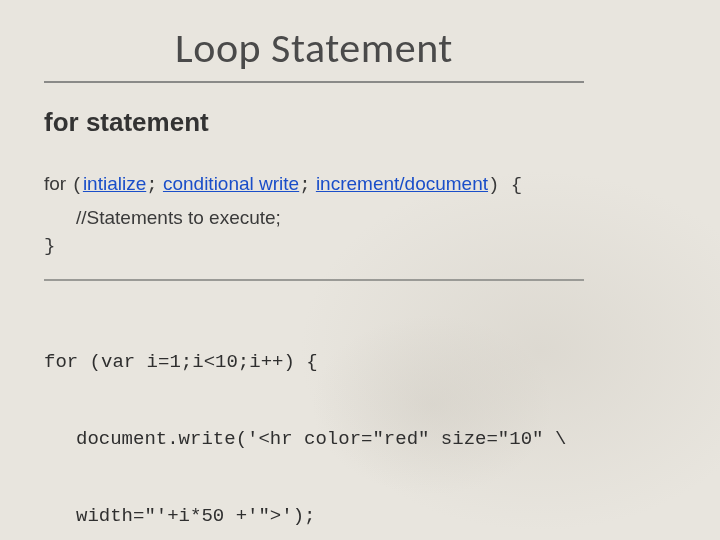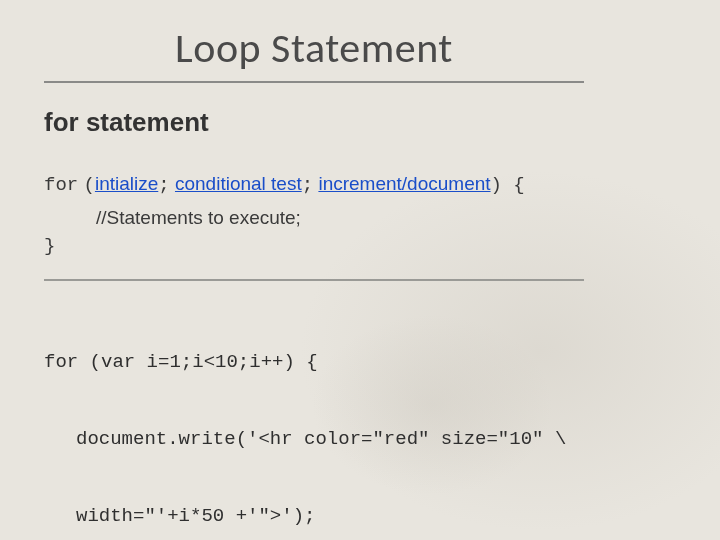--- a/index.html
+++ b/index.html
@@ -42,32 +42,32 @@
   }
   .content {
     font-size: 19px;
     line-height: 1.45;
   }
   .syntax-line {
     font-family: Arial, Helvetica, sans-serif;
     margin-bottom: 4px;
   }
   .syntax-line .kw {
-    font-family: Liberation Mono, monospace;
+    font-family: Liberation Sans, sans-serif;
   }
   .syntax-line .param {
     color: #1a4ec9;
     text-decoration: underline;
   }
   .syntax-line .punct {
     font-family: 'Courier New', Courier, monospace;
   }
   .comment-line {
     font-family: Arial, Helvetica, sans-serif;
-    margin-left: 52px;
+    margin-left: 32px;
     margin-bottom: 2px;
   }
   .closebrace {
     font-family: 'Courier New', Courier, monospace;
     margin-bottom: 18px;
   }
   .mid-rule {
     border: none;
     border-top: 2px solid #9a9a96;
     margin: 14px 0 18px 0;
@@ -89,21 +89,21 @@
   <h1 class="title">Loop Statement</h1>
   <hr class="title-rule">
 
   <h2 class="subheading">for statement</h2>
 
   <div class="content">
 
     <div class="syntax-line">
       <span class="kw">for</span>
       <span class="punct">(</span><span class="param">intialize</span><span class="punct">;</span>
-      <span class="param">conditional test</span><span class="punct">;</span>
+      <span class="param">conditional write</span><span class="punct">;</span>
       <span class="param">increment/document</span><span class="punct">) {</span>
     </div>
 
     <div class="comment-line">//Statements to execute;</div>
 
     <div class="closebrace">}</div>
 
     <hr class="mid-rule">
 
     <div class="code-block">

